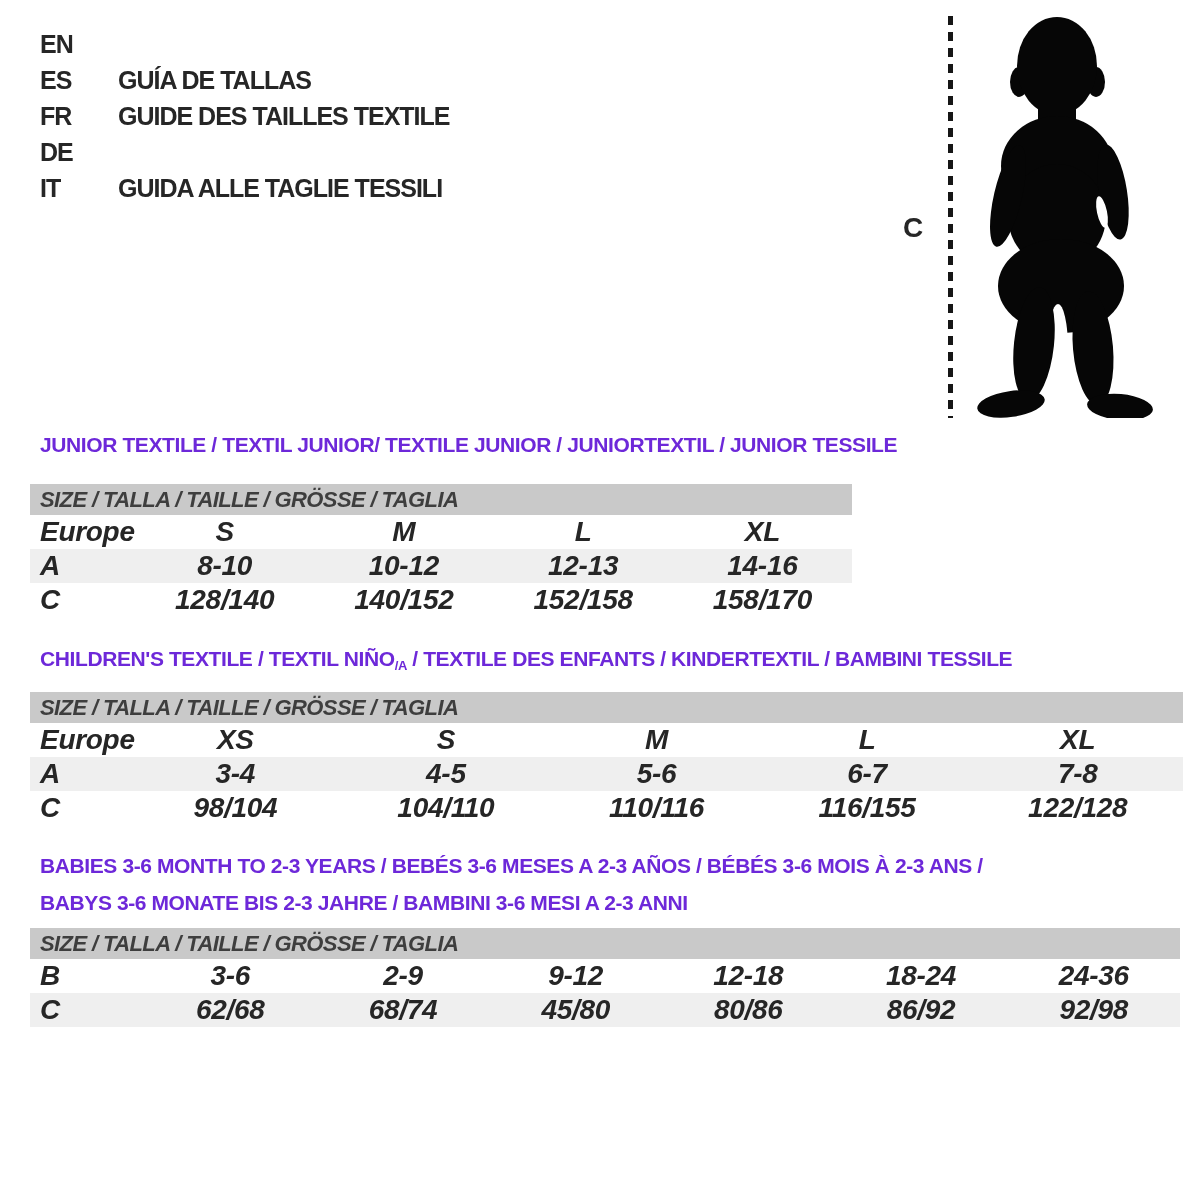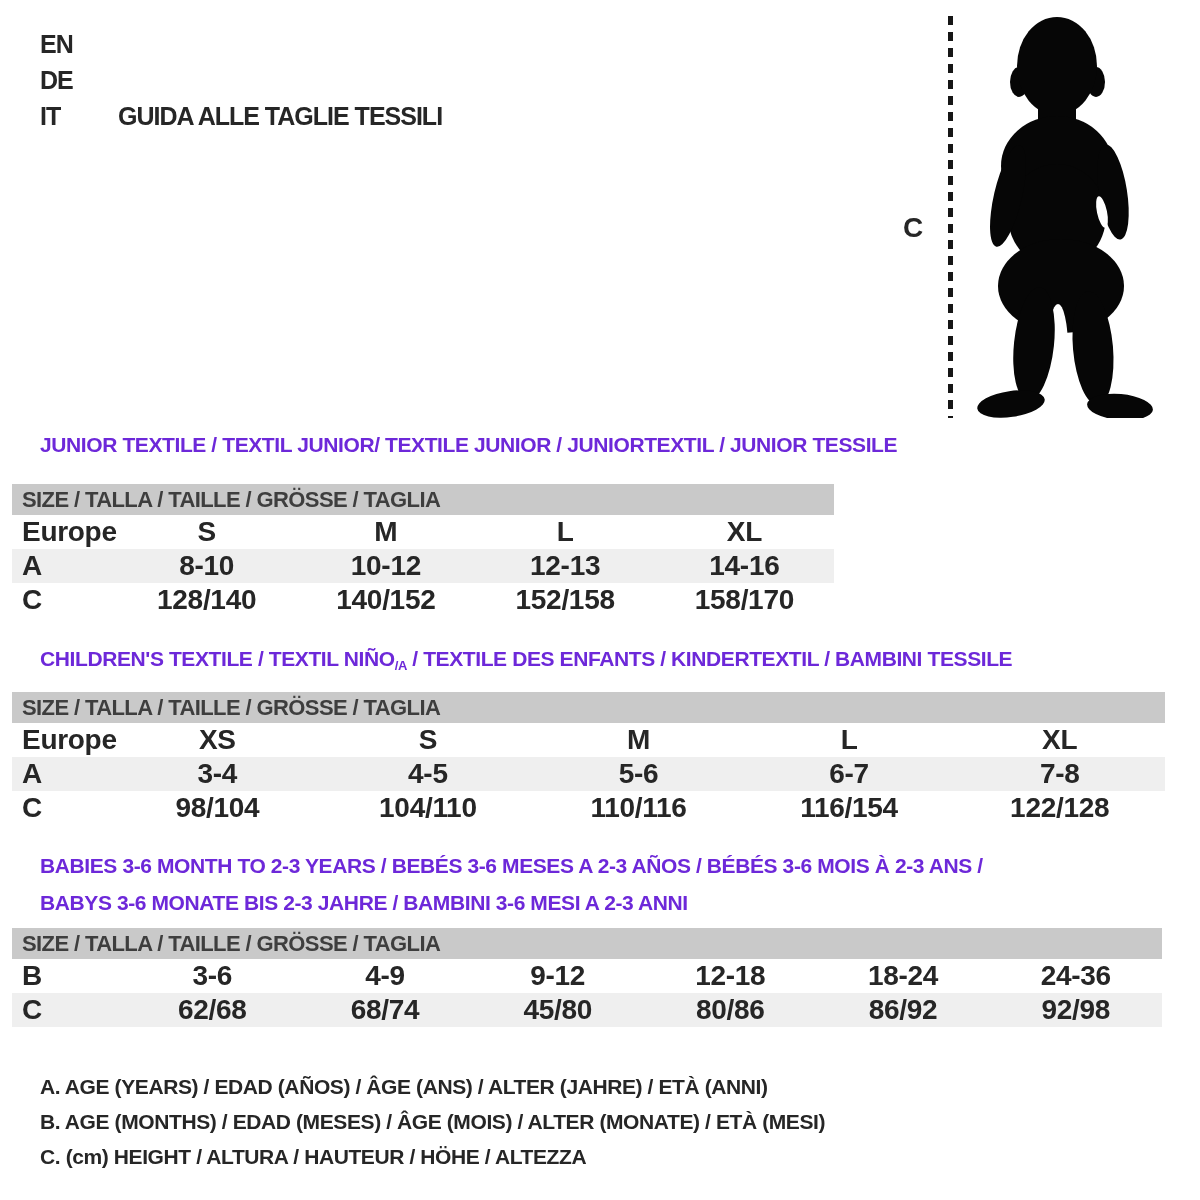--- a/index.html
+++ b/index.html
@@ -24,21 +24,21 @@
   .figure-svg { position:absolute; left:962px; top:14px; }
 
   
   .section-title { position:absolute; left:40px; font-size:21px; letter-spacing:-0.4px; white-space:nowrap; color:#6d28d9; }
   .t-junior { top:433px; }
   .t-children { top:647px; }
   .t-babies { top:847px; line-height:37px; }
   .sub-a { font-size:13px; vertical-align:-4px; }
 
   
-  .tbl { position:absolute; left:12px; }
+  .tbl { position:absolute; left:30px;font-style:italic; }
   .tbl-junior { top:484px; width:822px; }
   .tbl-children { top:692px; width:1153px; }
   .tbl-babies { top:928px; width:1150px; }
   .tbl-bar {
     height:31px; display:flex; align-items:center; background:#c9c9c9;
     color:#3e3e3e; font-size:22px; padding-left:10px; box-sizing:border-box;
     letter-spacing:-0.6px; white-space:nowrap;
   }
   .tbl-row { display:flex; height:34px; align-items:center; font-size:28px; letter-spacing:-0.3px; }
   .tbl-row.alt { background:#efefef; }
@@ -53,20 +53,28 @@
   .legend-line { height:35px; display:flex; align-items:center; white-space:nowrap; }
 </style>
 </head>
 <body>
 
 <div class="page">
 
   <div class="lang-list">
     <div class="lang-row">
       <span class="lang-code">EN</span>
+    </div>
+    <div class="lang-row">
+      <span class="lang-code">ES</span>
+      <span class="lang-title">GUÍA DE TALLAS</span>
+    </div>
+    <div class="lang-row">
+      <span class="lang-code">FR</span>
+      <span class="lang-title">GUIDE DES TAILLES TEXTILE</span>
     </div>
     <div class="lang-row">
       <span class="lang-code">DE</span>
     </div>
     <div class="lang-row">
       <span class="lang-code">IT</span>
       <span class="lang-title">GUIDA ALLE TAGLIE TESSILI</span>
     </div>
   </div>
 
@@ -135,50 +143,45 @@
       <div class="cell-val">4-5</div>
       <div class="cell-val">5-6</div>
       <div class="cell-val">6-7</div>
       <div class="cell-val">7-8</div>
     </div>
     <div class="tbl-row">
       <div class="cell-label">C</div>
       <div class="cell-val">98/104</div>
       <div class="cell-val">104/110</div>
       <div class="cell-val">110/116</div>
-      <div class="cell-val">116/154</div>
+      <div class="cell-val">116/155</div>
       <div class="cell-val">122/128</div>
     </div>
   </div>
 
   <div class="section-title t-babies">
     <div>BABIES 3-6 MONTH TO 2-3 YEARS / BEBÉS 3-6 MESES A 2-3 AÑOS / BÉBÉS 3-6 MOIS À 2-3 ANS /</div>
     <div>BABYS 3-6 MONATE BIS 2-3 JAHRE / BAMBINI 3-6 MESI A 2-3 ANNI</div>
   </div>
   <div class="tbl tbl-babies">
     <div class="tbl-bar">SIZE / TALLA / TAILLE / GRÖSSE / TAGLIA</div>
     <div class="tbl-row">
       <div class="cell-label">B</div>
       <div class="cell-val">3-6</div>
-      <div class="cell-val">4-9</div>
+      <div class="cell-val">2-9</div>
       <div class="cell-val">9-12</div>
       <div class="cell-val">12-18</div>
       <div class="cell-val">18-24</div>
       <div class="cell-val">24-36</div>
     </div>
     <div class="tbl-row alt">
       <div class="cell-label">C</div>
       <div class="cell-val">62/68</div>
       <div class="cell-val">68/74</div>
       <div class="cell-val">45/80</div>
       <div class="cell-val">80/86</div>
       <div class="cell-val">86/92</div>
       <div class="cell-val">92/98</div>
     </div>
   </div>
 
-  <div class="legend">
-    <div class="legend-line">A. AGE (YEARS) / EDAD (AÑOS) / ÂGE (ANS) / ALTER (JAHRE) / ETÀ (ANNI)</div>
-    <div class="legend-line">B. AGE (MONTHS) / EDAD (MESES) / ÂGE (MOIS) / ALTER (MONATE) / ETÀ (MESI)</div>
-    <div class="legend-line">C. (cm) HEIGHT / ALTURA / HAUTEUR / HÖHE / ALTEZZA</div>
-  </div>
 
 </div>
 
 </body></html>

